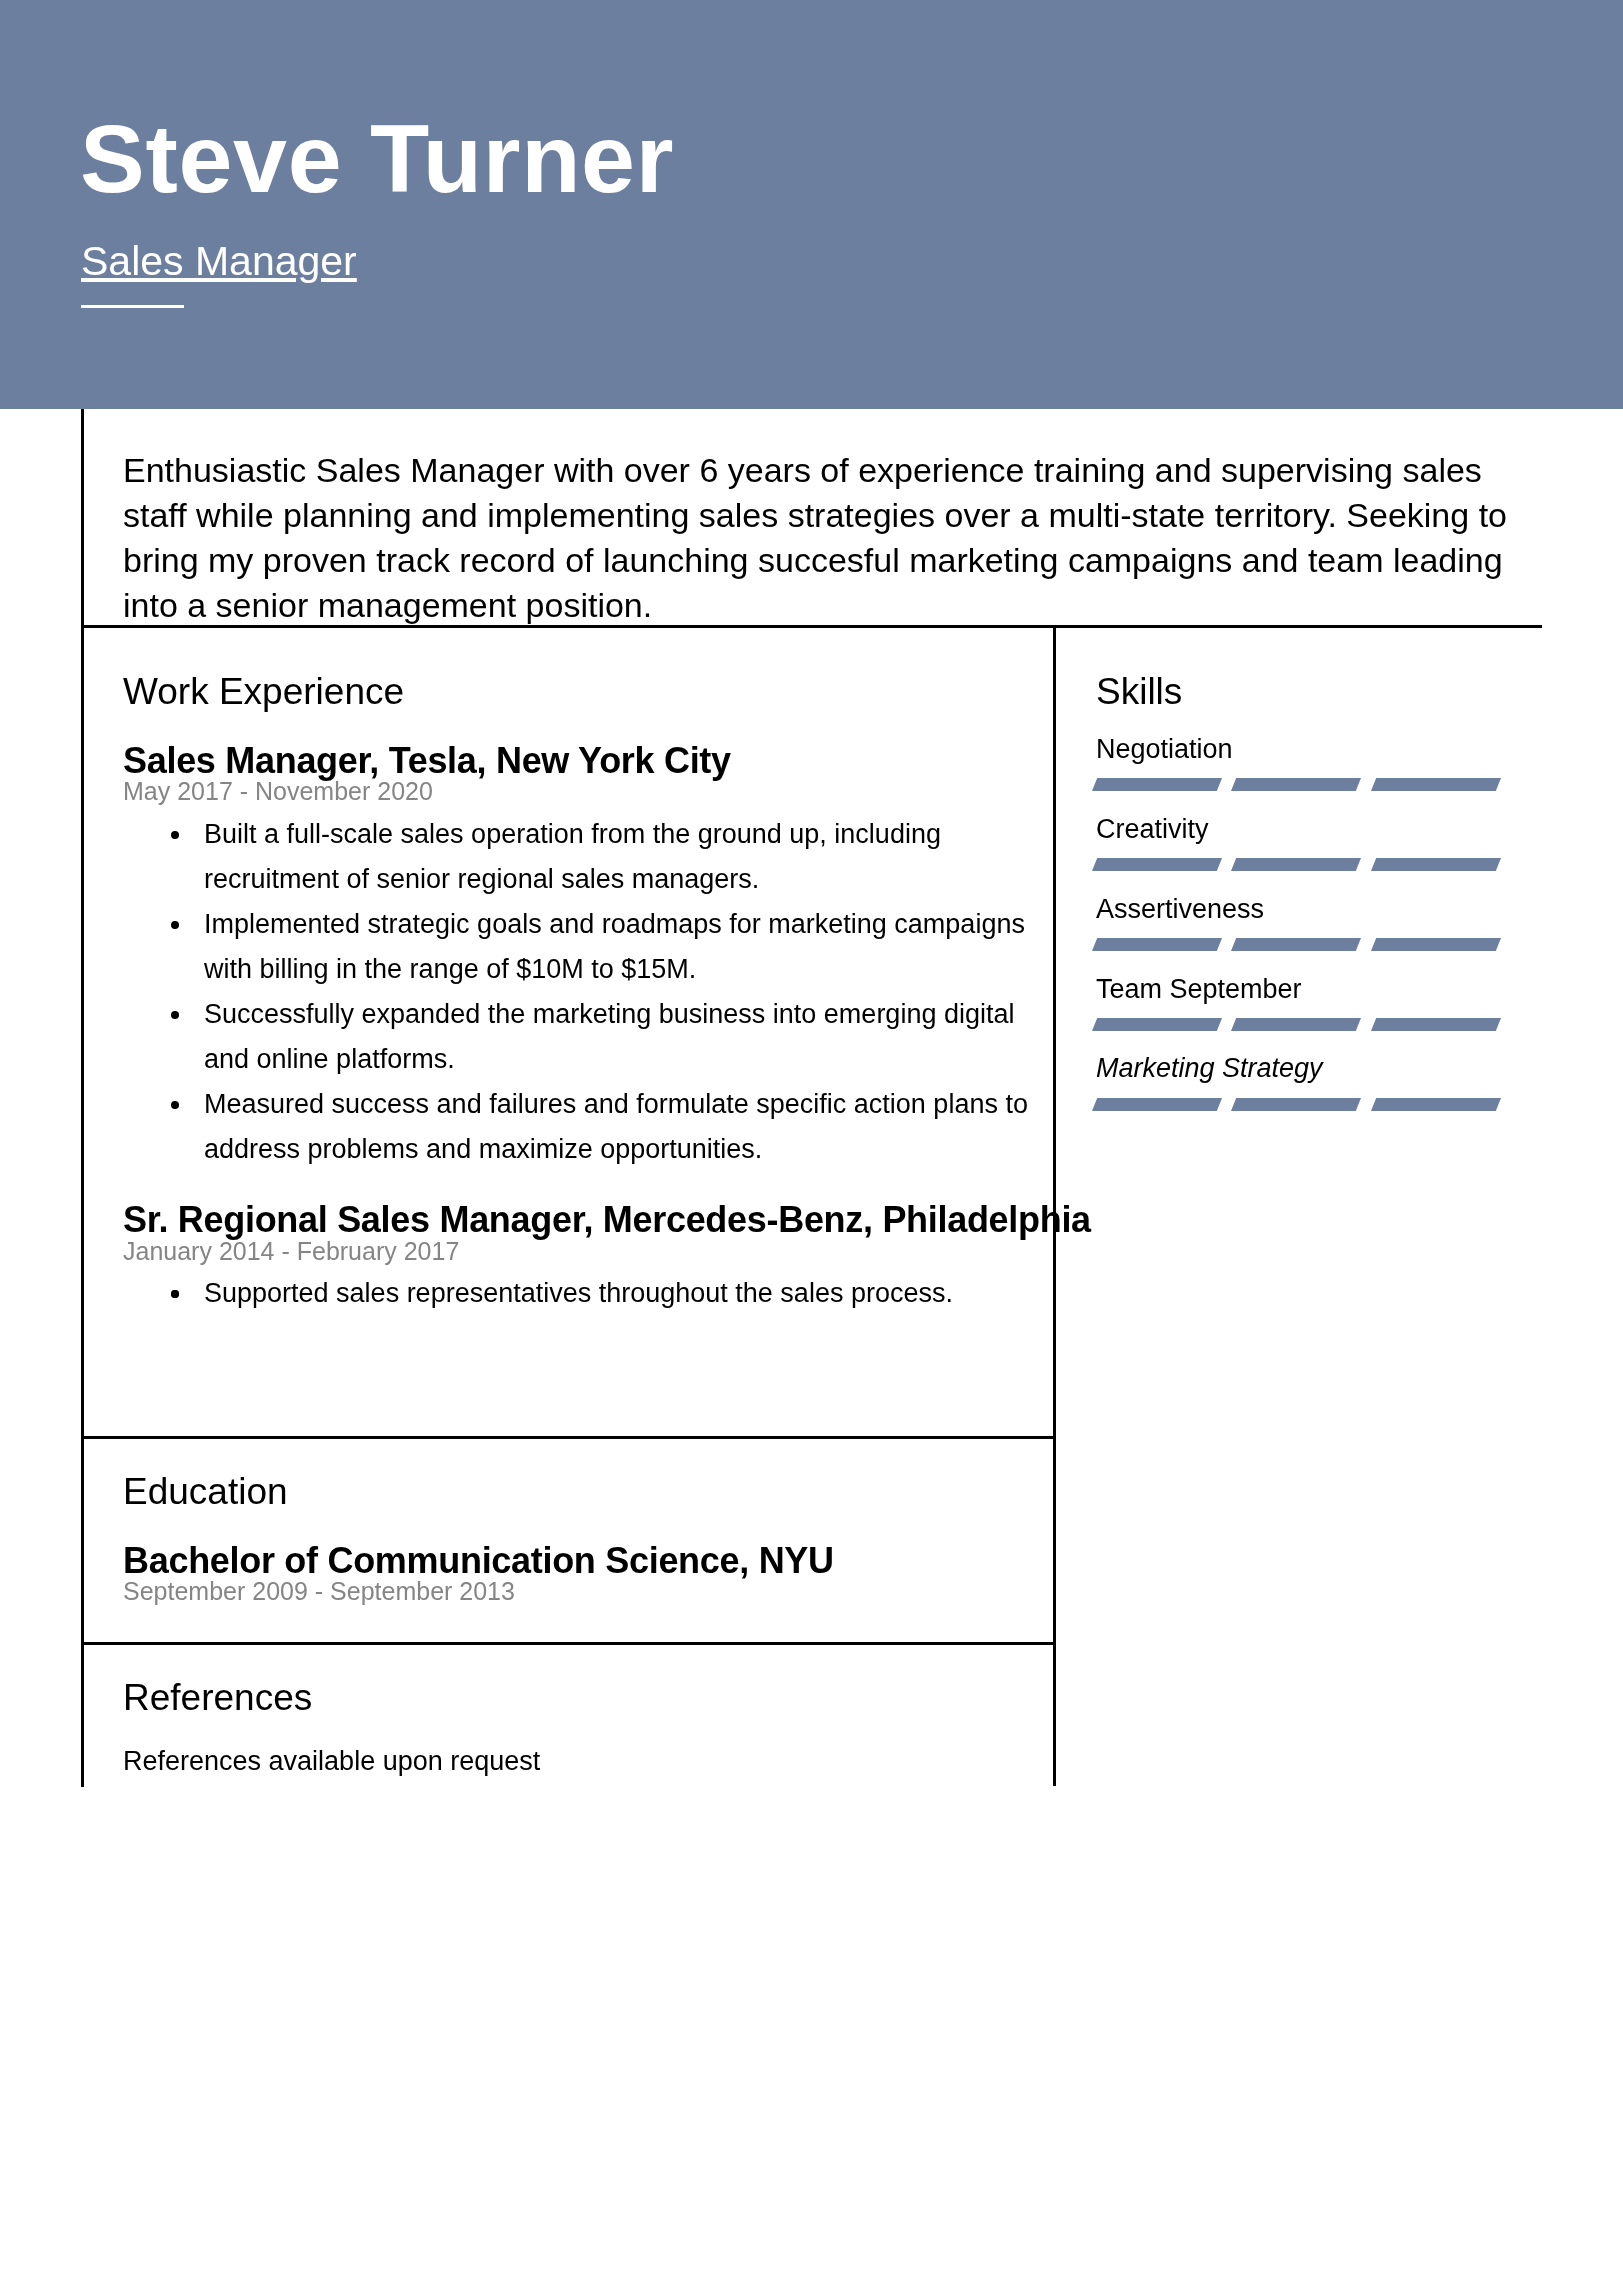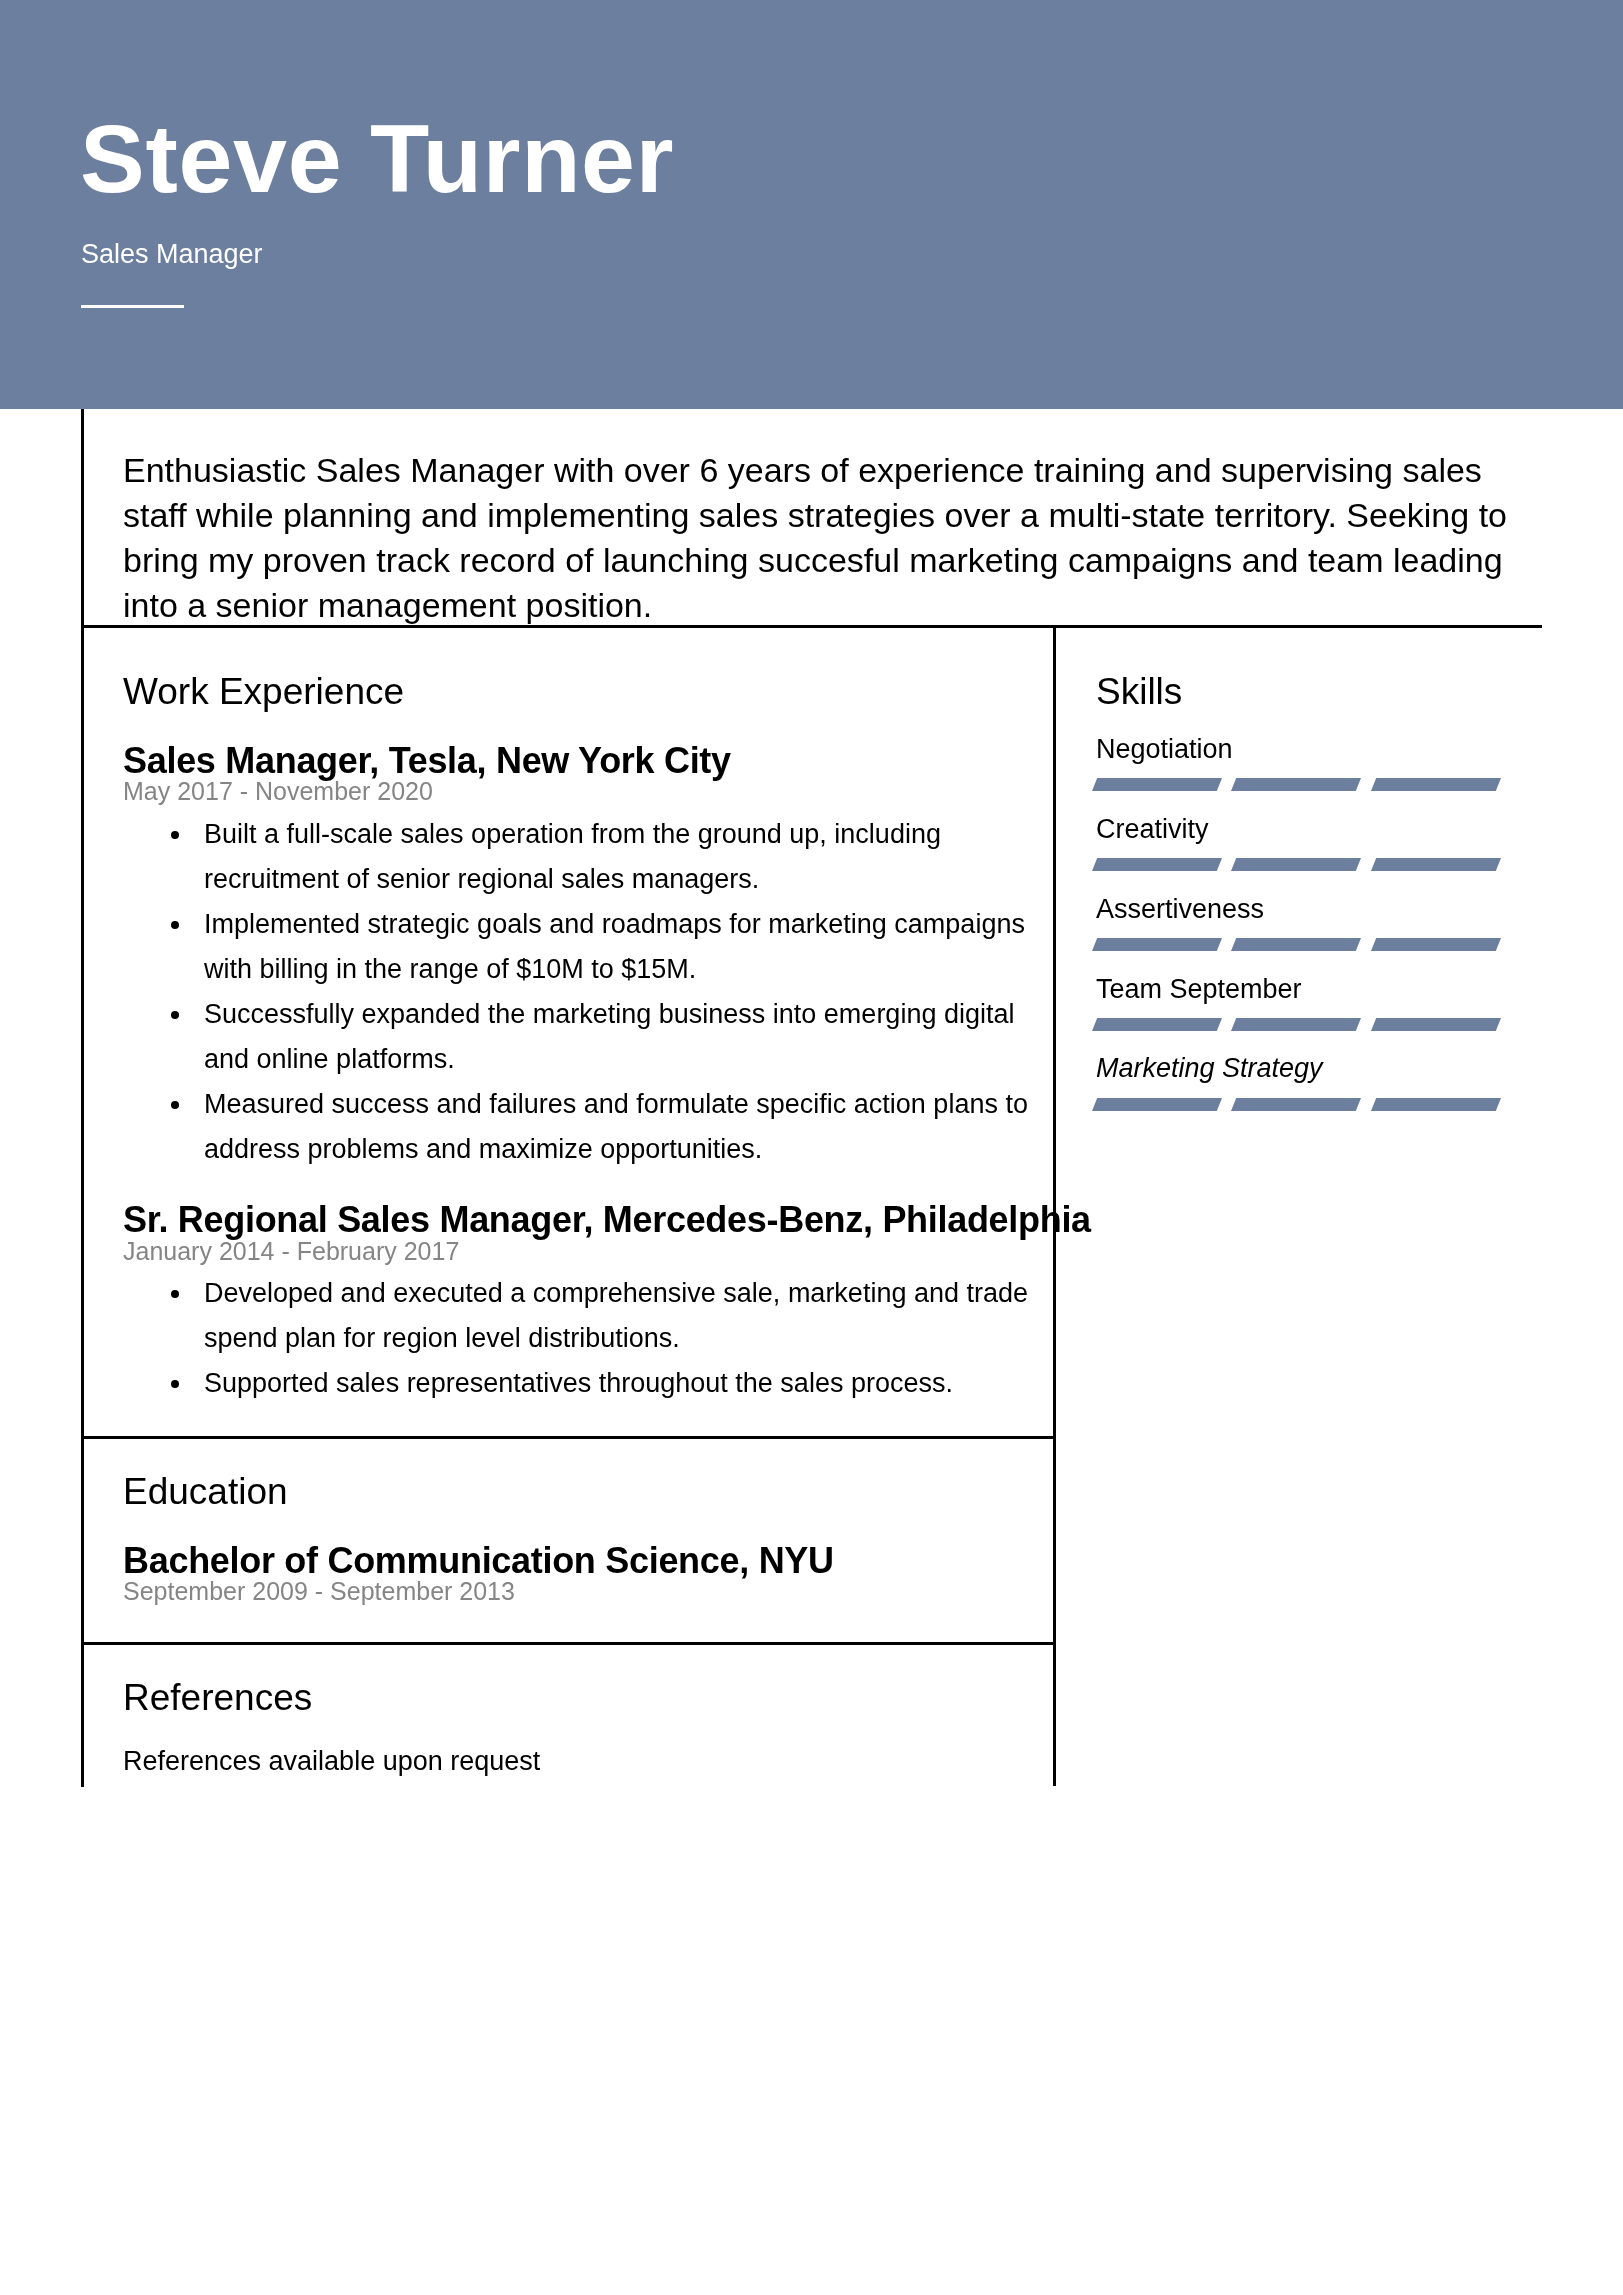--- a/index.html
+++ b/index.html
@@ -11,21 +11,21 @@
     position: absolute; left: 0; top: 0; width: 1623px; height: 409px;
     background: #6c7f9f;
   }
   .name {
     position: absolute; left: 80px; top: 110px;
     font-size: 97px; font-weight: 700; color: #ffffff; letter-spacing: 0.7px;
     line-height: 1; white-space: nowrap;
   }
   .job-title {
     position: absolute; left: 81px; top: 241px;
-    font-size: 27px; color: #ffffff; line-height: 1; white-space: nowrap;
+    font-size: 41px; color: #ffffff; line-height: 1; white-space: nowrap; text-decoration: underline;
   }
   .title-underline {
     position: absolute; left: 81px; top: 305px; width: 103px; height: 2.6px;
     background: #ffffff;
   }
 
   .left-rule {
     position: absolute; left: 81px; top: 409px; width: 2.6px; height: 1378px; background: #000;
   }
   .summary {
@@ -100,21 +100,21 @@
 <ul class="bullets" style="top:812px;">
   <li><span class="dot"></span><span>Built a full-scale sales operation from the ground up, including recruitment of senior regional sales managers.</span></li>
   <li><span class="dot"></span><span>Implemented strategic goals and roadmaps for marketing campaigns with billing in the range of $10M to $15M.</span></li>
   <li><span class="dot"></span><span>Successfully expanded the marketing business into emerging digital and online platforms.</span></li>
   <li><span class="dot"></span><span>Measured success and failures and formulate specific action plans to address problems and maximize opportunities.</span></li>
 </ul>
 
 <div class="job-heading" style="top:1202px;">Sr. Regional Sales Manager, Mercedes-Benz, Philadelphia</div>
 <div class="date" style="top:1239px;">January 2014 - February 2017</div>
 <ul class="bullets" style="top:1271px;">
-  <li><span class="dot"></span><span>Developed and executed a comprehensive sale, marketing and trade spend plan for region level distributions.</span></li>
+  <li><span class="dot"></span></li>
   <li><span class="dot"></span><span>Supported sales representatives throughout the sales process.</span></li>
 </ul>
 
 <div class="section-title" style="left:123px; top:1473px;">Education</div>
 <div class="job-heading" style="top:1543px;">Bachelor of Communication Science, NYU</div>
 <div class="date" style="top:1579px;">September 2009 - September 2013</div>
 
 <div class="section-title" style="left:123px; top:1679px;">References</div>
 <div class="body-text" style="top:1748px;">References available upon request</div>
 

